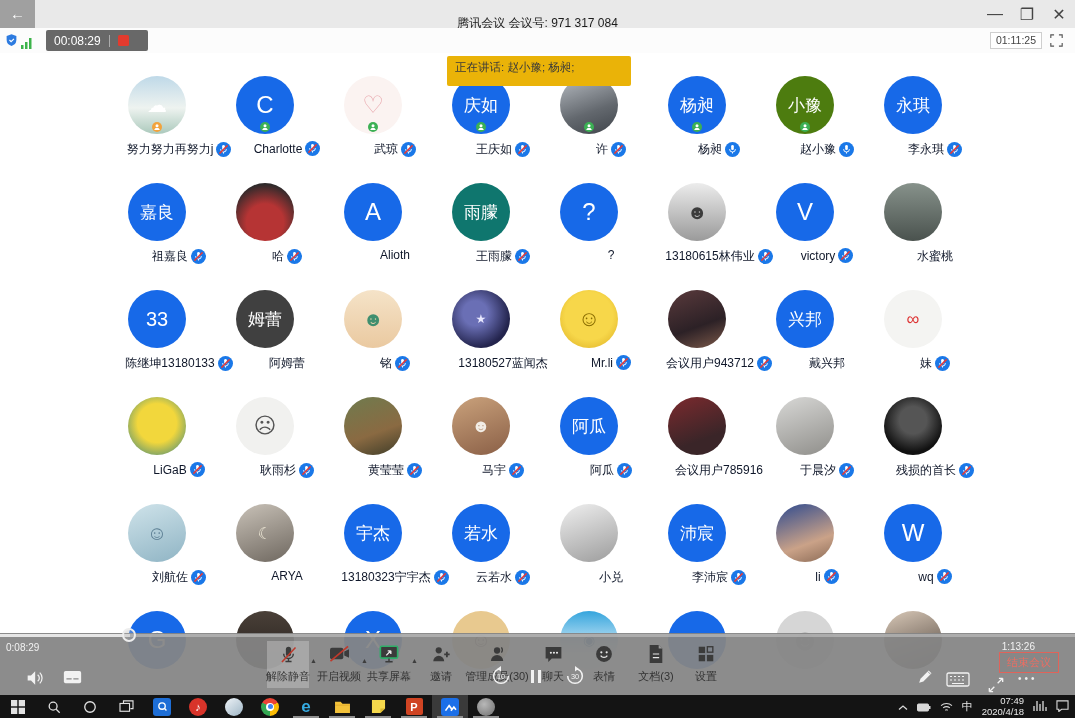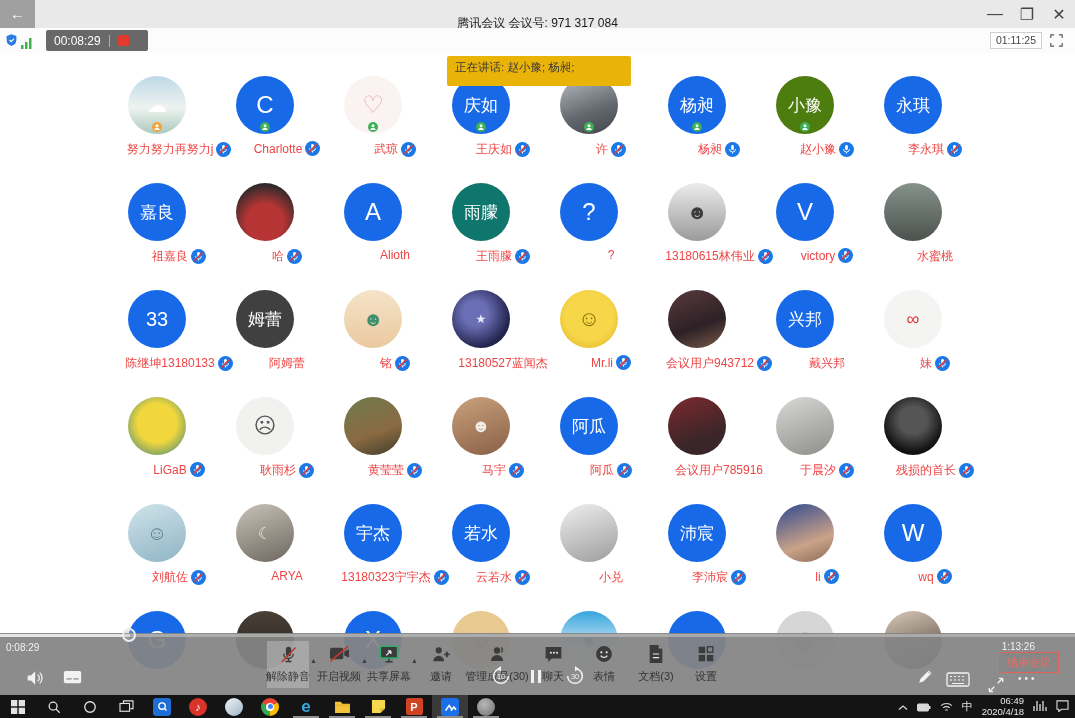--- a/index.html
+++ b/index.html
@@ -31,21 +31,21 @@
           border-radius:2px;font-size:11.5px;color:#3a3a3a;line-height:23px;padding-left:8px;z-index:3;}
   
   .grid{position:absolute;left:103px;top:76px;width:864px;display:flex;flex-wrap:wrap;z-index:1;}
   .cell{width:108px;height:107px;display:flex;flex-direction:column;align-items:center;}
   .avatar-wrap{position:relative;width:58px;height:58px;}
   .avatar{width:58px;height:58px;border-radius:50%;display:flex;align-items:center;
           justify-content:center;overflow:hidden;}
   .avatar.initial{color:#fff;}
   .badge{position:absolute;left:24px;bottom:-2px;}
   .name-row{margin-top:7px;display:flex;align-items:center;gap:3px;white-space:nowrap;}
-  .pname{font-size:12px;color:#ef4444;margin-left:44px;}
+  .pname{font-size:12px;color:#0f172a;margin-left:44px;}
   .micwrap{display:flex;}
   
   .overlay{position:absolute;left:0;top:633px;width:1075px;height:62px;
            background:rgba(133,133,133,.94);z-index:5;}
   .track{position:absolute;left:0;top:1px;width:100%;height:3px;background:rgba(190,190,190,.65);}
   .track-played{position:absolute;left:0;top:1px;width:130px;height:3px;background:rgba(236,236,236,.9);}
   .handle{position:absolute;left:122px;top:-5px;width:14px;height:14px;border:2px solid #ededed;
           border-radius:50%;background:rgba(180,180,180,.35);}
   .pl-elapsed{position:absolute;left:6px;top:9px;font-size:10px;color:#f2f2f2;}
   .pl-duration{position:absolute;right:40px;top:8px;font-size:10px;color:#f2f2f2;}
@@ -1123,21 +1123,21 @@
           </svg></span>
       <span><svg width="14" height="9" viewBox="0 0 14 9">
             <rect x="0.5" y="1" width="11" height="7" rx="1" stroke="#d8d8d8" fill="#d8d8d8" stroke-width="1"></rect>
             <rect x="12" y="3" width="1.5" height="3" fill="#d8d8d8"></rect>
           </svg></span>
       <span><svg width="13" height="10" viewBox="0 0 14 11" fill="none" stroke="#d8d8d8" stroke-width="1.2">
             <path d="M1 4a9 9 0 0 1 12 0M3.3 6.5a6 6 0 0 1 7.4 0M5.6 9a2.8 2.8 0 0 1 2.8 0"></path>
           </svg></span>
       <span class="ime">中</span>
       <span class="clock">
-        <span>06:49</span><br>
+        <span>07:49</span><br>
         <span>2020/4/18</span>
       </span>
       <span><svg width="14" height="12" viewBox="0 0 14 12">
             <path d="M1 11V6M4 11V1M7 11V4M10 11V1M13 11V7" stroke="#cfcfcf" stroke-width="1.4"></path>
           </svg></span>
       <span><svg width="13" height="12" viewBox="0 0 14 13" fill="none" stroke="#d8d8d8" stroke-width="1.2">
             <path d="M1 1h12v9H6l-3 2.5V10H1z"></path>
           </svg></span>
     </div>
   </div>

